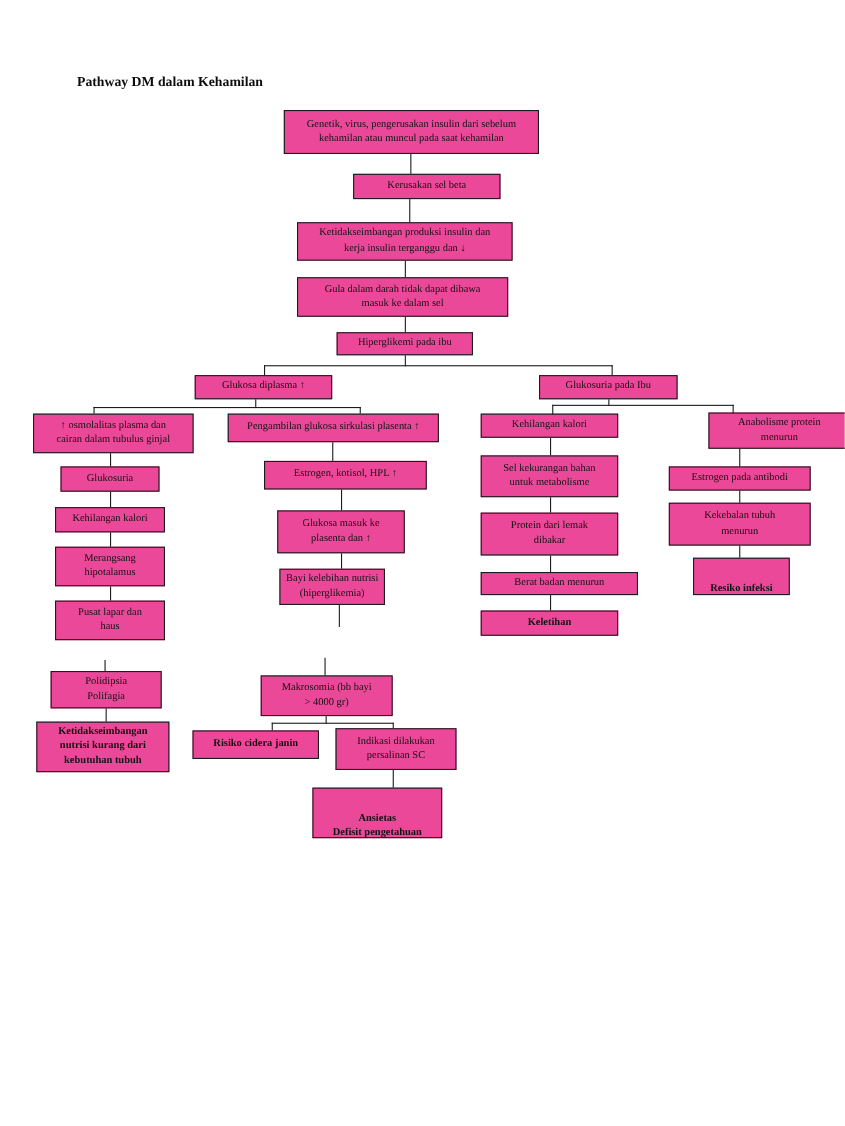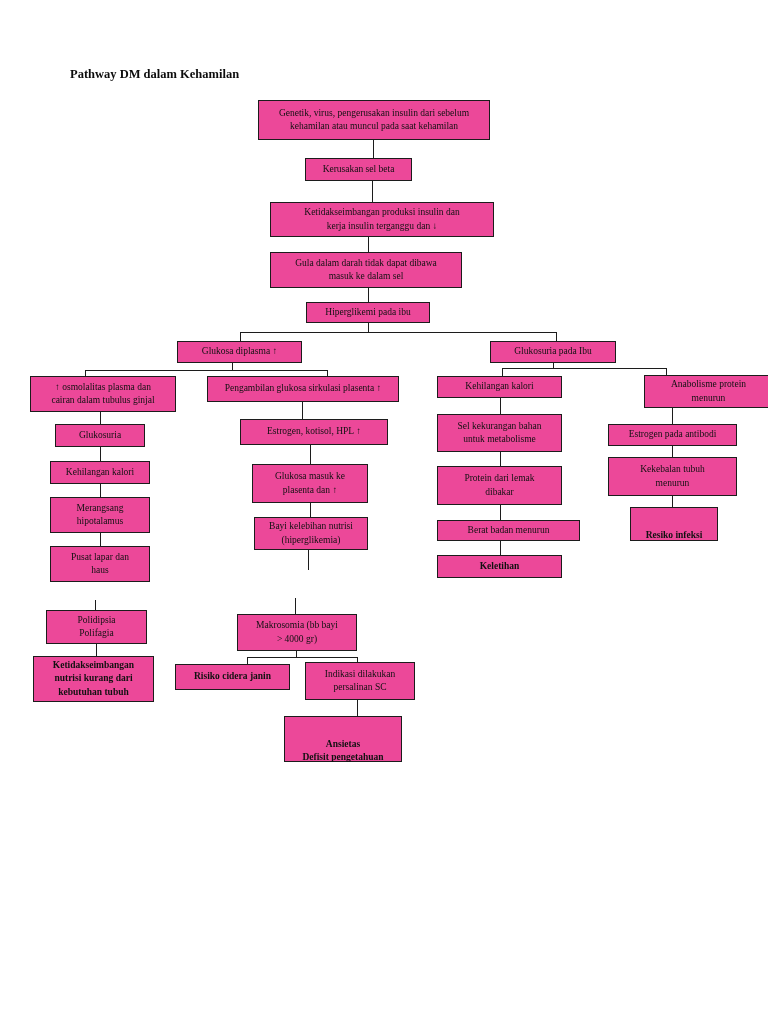--- a/index.html
+++ b/index.html
@@ -41,23 +41,23 @@
 </head>
 <body>
 
 <div id="canvas">
 
   <div class="title" style="left:70px;top:67px">Pathway DM dalam Kehamilan</div>
 
   <div class="node" style="left:258px;top:100px;width:232px;height:40px">Genetik, virus, pengerusakan insulin dari sebelum
 kehamilan atau muncul pada saat kehamilan</div>
 
-  <div class="node" style="left:305px;top:158px;width:107px;height:23px">Kerusakan sel beta</div>
+  <div class="node" style="left:321px;top:158px;width:134px;height:23px">Kerusakan sel beta</div>
 
-  <div class="node" style="left:270px;top:202px;width:224px;height:35px">Ketidakseimbangan produksi insulin dan
+  <div class="node" style="left:270px;top:202px;width:196px;height:35px">Ketidakseimbangan produksi insulin dan
 kerja insulin terganggu dan ↓</div>
 
   <div class="node" style="left:270px;top:252px;width:192px;height:36px">Gula dalam darah tidak dapat dibawa
 masuk ke dalam sel</div>
 
   <div class="node" style="left:306px;top:302px;width:124px;height:21px">Hiperglikemi pada ibu</div>
 
   <div class="node" style="left:177px;top:341px;width:125px;height:22px">Glukosa diplasma ↑</div>
 
   <div class="node" style="left:490px;top:341px;width:126px;height:22px">Glukosuria pada Ibu</div>
@@ -82,21 +82,21 @@
 nutrisi kurang dari
 kebutuhan tubuh</div>
 
   <div class="node" style="left:207px;top:376px;width:192px;height:26px">Pengambilan glukosa sirkulasi plasenta ↑</div>
 
   <div class="node" style="left:240px;top:419px;width:148px;height:26px">Estrogen, kotisol, HPL ↑</div>
 
   <div class="node" style="left:252px;top:464px;width:116px;height:39px">Glukosa masuk ke
 plasenta dan ↑</div>
 
-  <div class="node" style="left:254px;top:517px;width:114px;height:33px">Bayi kelebihan nutrisi
+  <div class="node" style="left:254px;top:517px;width:96px;height:33px">Bayi kelebihan nutrisi
 (hiperglikemia)</div>
 
   <div class="node" style="left:237px;top:614px;width:120px;height:37px">Makrosomia (bb bayi
 &gt; 4000 gr)</div>
 
   <div class="node em" style="left:175px;top:664px;width:115px;height:26px">Risiko cidera janin</div>
 
   <div class="node" style="left:305px;top:662px;width:110px;height:38px">Indikasi dilakukan
 persalinan SC</div>
 

